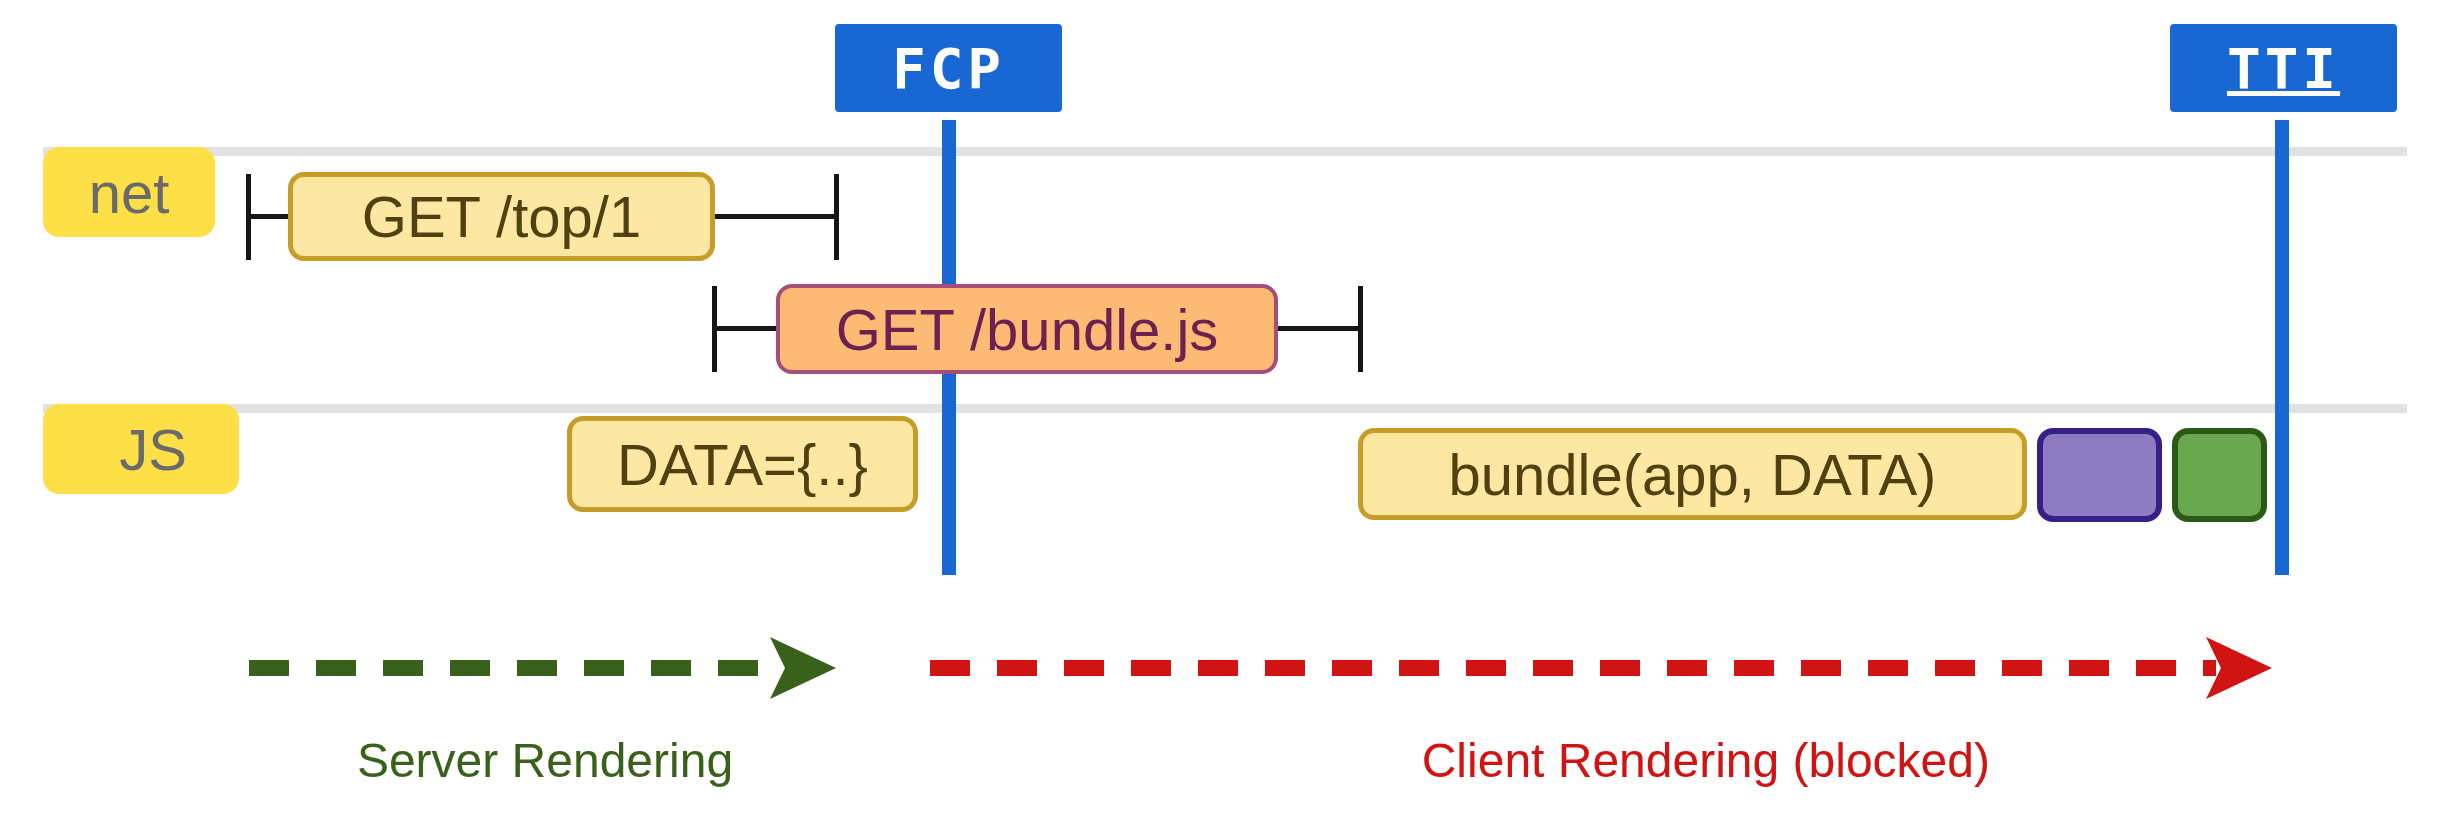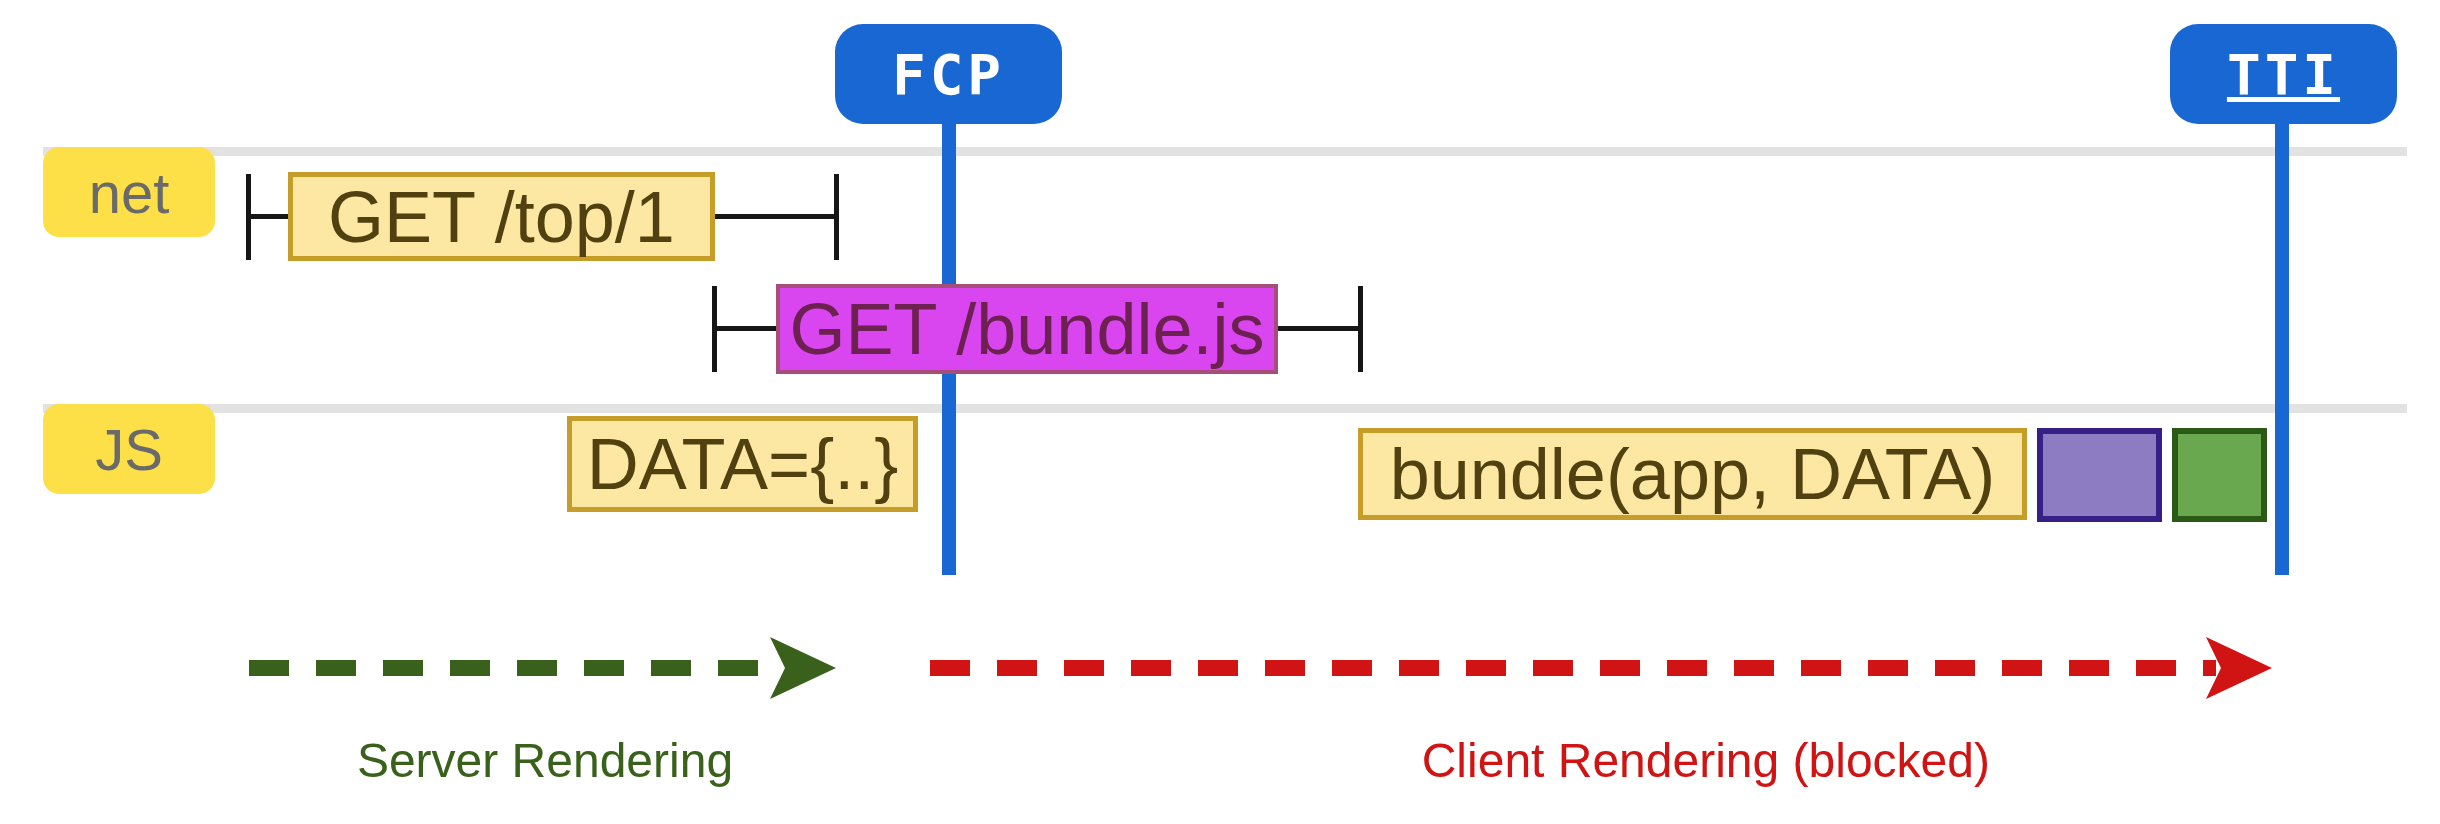--- a/index.html
+++ b/index.html
@@ -31,40 +31,40 @@
     background:#fde047;
     border-radius:16px;
     color:#6a6a6a;
     font-size:58px;
     display:flex;
     align-items:center;
     justify-content:center;
     z-index:2;
   }
   #net-lane-label{top:147px;}
-  #js-lane-label{top:404px;}
+  #js-lane-label{top:404px;padding-left:24px;}
   
   .marker-line{
     position:absolute;
     top:120px;
     width:14px;
     height:455px;
     background:#1967d2;
     z-index:3;
   }
   #fcp-line{left:942px;}
   #tti-line{left:2275px;}
   
   .marker-badge{
     position:absolute;
     top:24px;
     width:227px;
-    height:100px;
+    height:88px;
     background:#1967d2;
-    border-radius:28px;
+    border-radius:4px;
     color:#ffffff;
     font-family:"DejaVu Sans Mono", monospace;
     font-weight:bold;
     font-size:56px;
     letter-spacing:4px;
     display:flex;
     align-items:center;
     justify-content:center;
     z-index:6;
   }
@@ -84,30 +84,31 @@
     background:#161616;
     z-index:3;
   }
   
   .task{
     position:absolute;
     box-sizing:border-box;
     display:flex;
     align-items:center;
     justify-content:center;
-    font-size:72px;
+    font-size:58px;
     z-index:4;
+    border-radius:16px;
   }
   .task-yellow{
     background:#fce8a3;
     border:5px solid #c79d2a;
     color:#514010;
   }
   .task-pink{
-    background:#d946ef;
+    background:#fdba74;
     border:4px solid #a64d79;
     color:#6d2150;
   }
   .task-purple{
     background:#8e7cc3;
     border:6px solid #362086;
   }
   .task-green{
     background:#6aa84f;
     border:6px solid #2b5a17;

